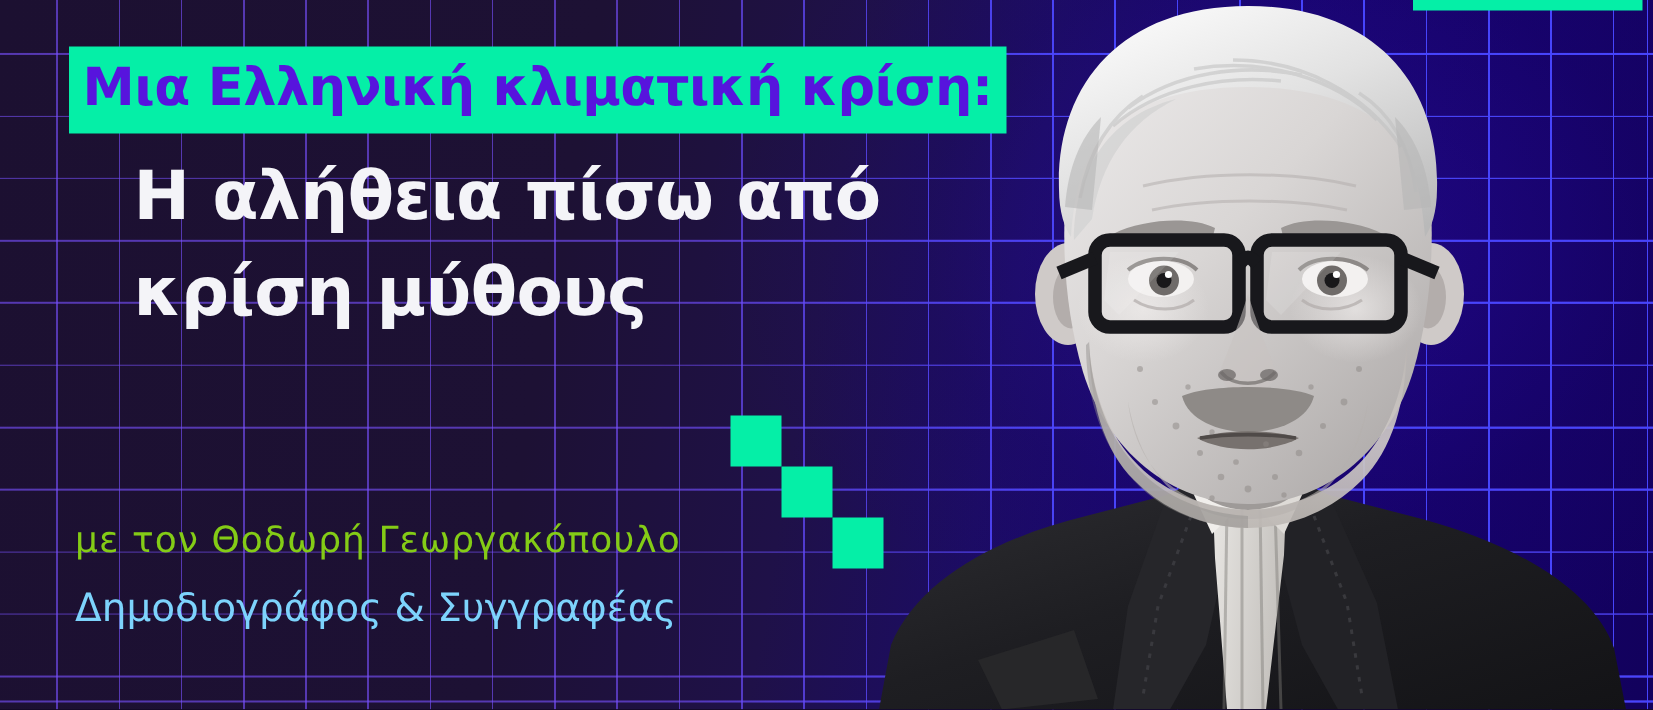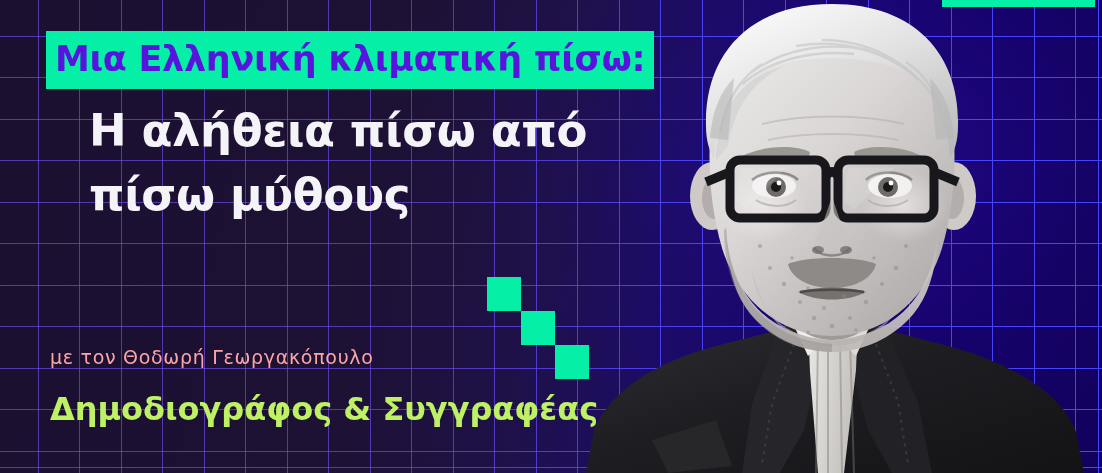--- a/index.html
+++ b/index.html
@@ -122,35 +122,35 @@
     font-size: 45px;
     line-height: 1.43;
     letter-spacing: -0.4px;
     margin-left: 40px;
   }
   .headline .ln { display: block; }
 
   .byline {
     position: absolute;
     left: 4px; top: 347px;
-    color: #fca5a5;
+    color: #84cc16;
     font-family: "DejaVu Sans", sans-serif;
     font-weight: 400;
-    font-size: 19px;
+    font-size: 24px;
     letter-spacing: 0.7px;
     line-height: 1.1;
   }
 
   .role {
     position: absolute;
     left: 4px; top: 392px;
-    color: #bef264;
-    font-family: "DejaVu Sans", sans-serif;
-    font-weight: 700;
-    font-size: 32px;
+    color: #7dd3fc;
+    font-family: "DejaVu Sans", sans-serif;
+    font-weight: 400;
+    font-size: 26px;
     letter-spacing: 0.0px;
     line-height: 1.1;
   }
 </style>
 </head>
 <body>
 
 <div id="poster">
 
   <div class="bg-base"></div>
@@ -357,26 +357,26 @@
 
   <div class="steps">
     <div class="step step-1"></div>
     <div class="step step-2"></div>
     <div class="step step-3"></div>
   </div>
 
   <div class="text-block">
 
     <div class="eyebrow-row">
-      <span class="eyebrow">Μια Ελληνική κλιματική πίσω:</span>
+      <span class="eyebrow">Μια Ελληνική κλιματική κρίση:</span>
     </div>
 
     <div class="headline">
       <span class="ln">Η αλήθεια πίσω από</span>
-      <span class="ln">πίσω μύθους</span>
+      <span class="ln">κρίση μύθους</span>
     </div>
 
     <div class="byline">με τον Θοδωρή Γεωργακόπουλο</div>
 
     <div class="role">Δημοδιογράφος &amp; Συγγραφέας</div>
   </div>
 
 </div>
 
 </body></html>

